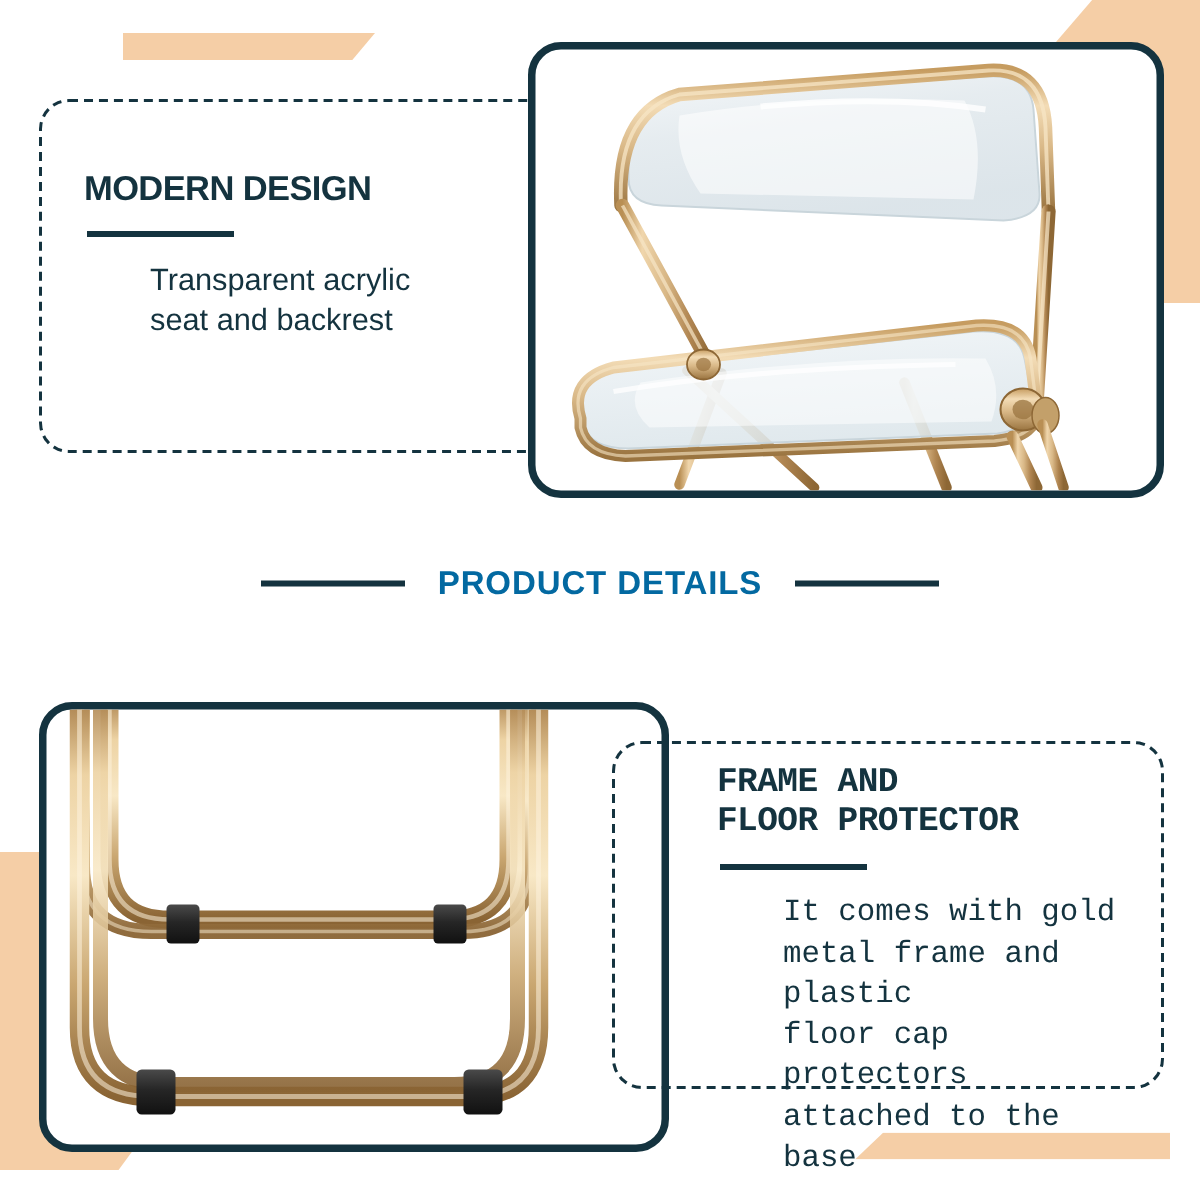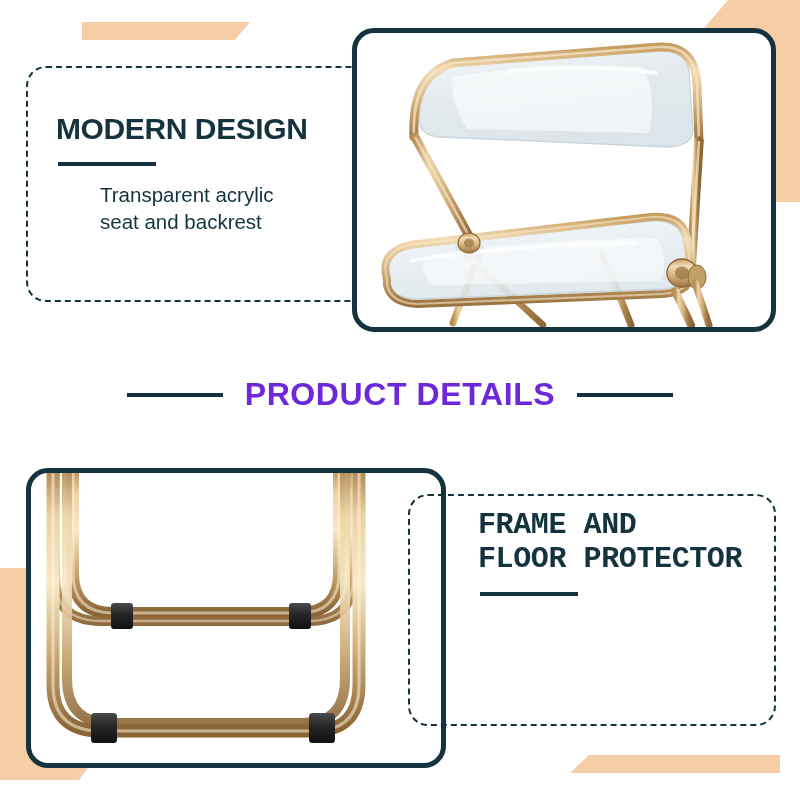--- a/index.html
+++ b/index.html
@@ -121,21 +121,21 @@
 
   .tb-frame {
     left: 478px;
     top: 508px;
     width: 290px;
     font-family: Liberation Mono, monospace;
   }
 
   .heading {
     color: #14333f;
-    font-size: 30px;
+    font-size: 23px;
     font-weight: bold;
     letter-spacing: -0.4px;
     line-height: 1.14;
     white-space: pre-line;
   }
 
   .divider {
     width: 98px;
     height: 4px;
     background: #14333f;
@@ -162,22 +162,22 @@
     gap: 22px;
   }
 
   .title-rule {
     height: 4px;
     width: 96px;
     background: #14333f;
   }
 
   .section-title {
-    color: #6d28d9;
-    font-size: 32px;
+    color: #0369a1;
+    font-size: 22px;
     font-weight: bold;
     letter-spacing: 0.6px;
     white-space: nowrap;
   }
 
   .chair-svg { display: block; }
 
   
   .frame-svg { display: block; }
 </style>
@@ -312,15 +312,19 @@
       <rect x="278" y="240" width="26" height="30" rx="3.5" fill="url(#capG)"></rect>
     </svg>
   </div>
 
   <div class="dashed-box box-frame-protector"></div>
 
   <div class="text-block tb-frame">
     <div class="heading">FRAME AND
 FLOOR PROTECTOR</div>
     <div class="divider"></div>
+    <div class="body-text">It comes with gold
+metal frame and plastic
+floor cap protectors
+attached to the base</div>
   </div>
 
 </div>
 
 </body></html>

